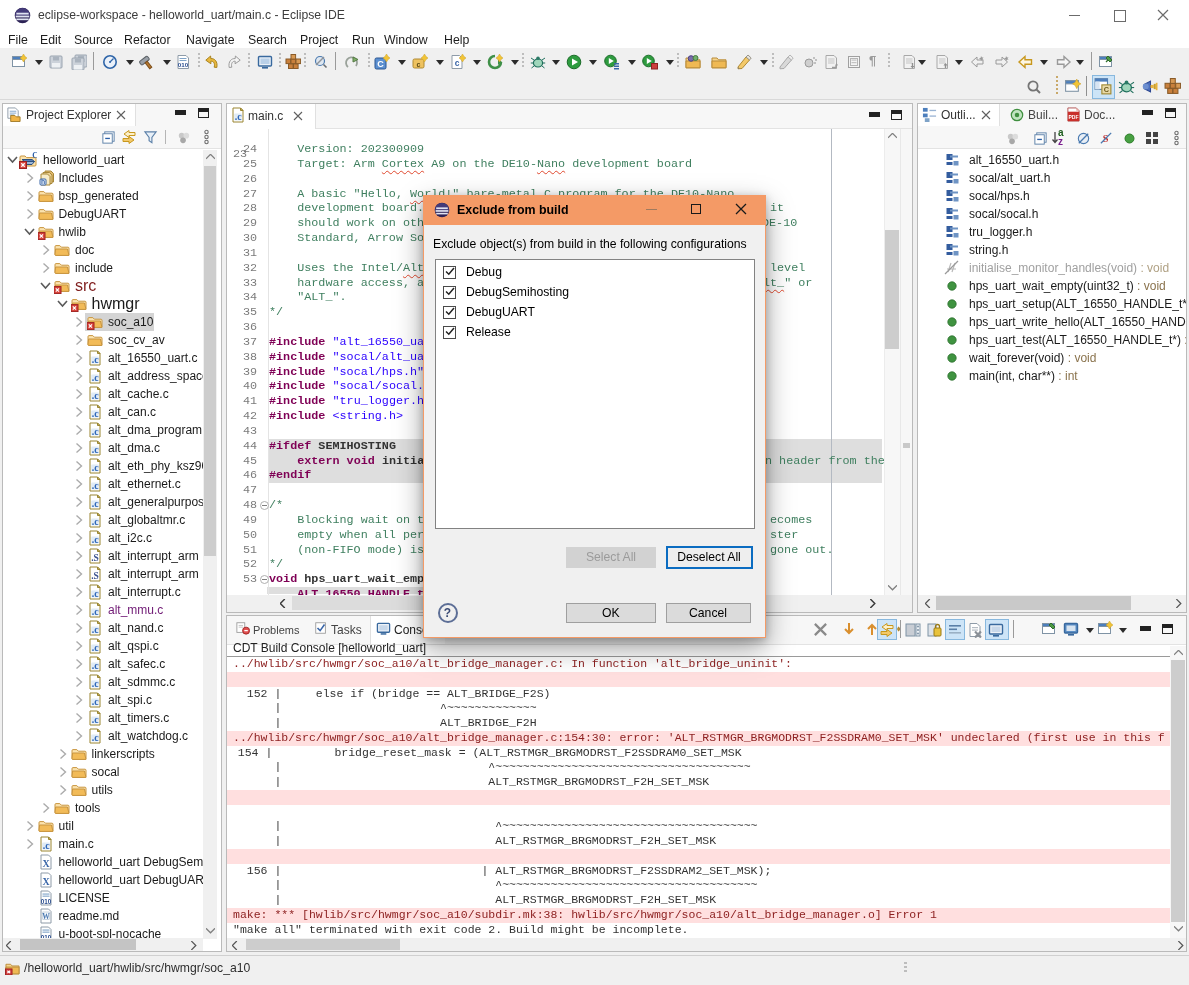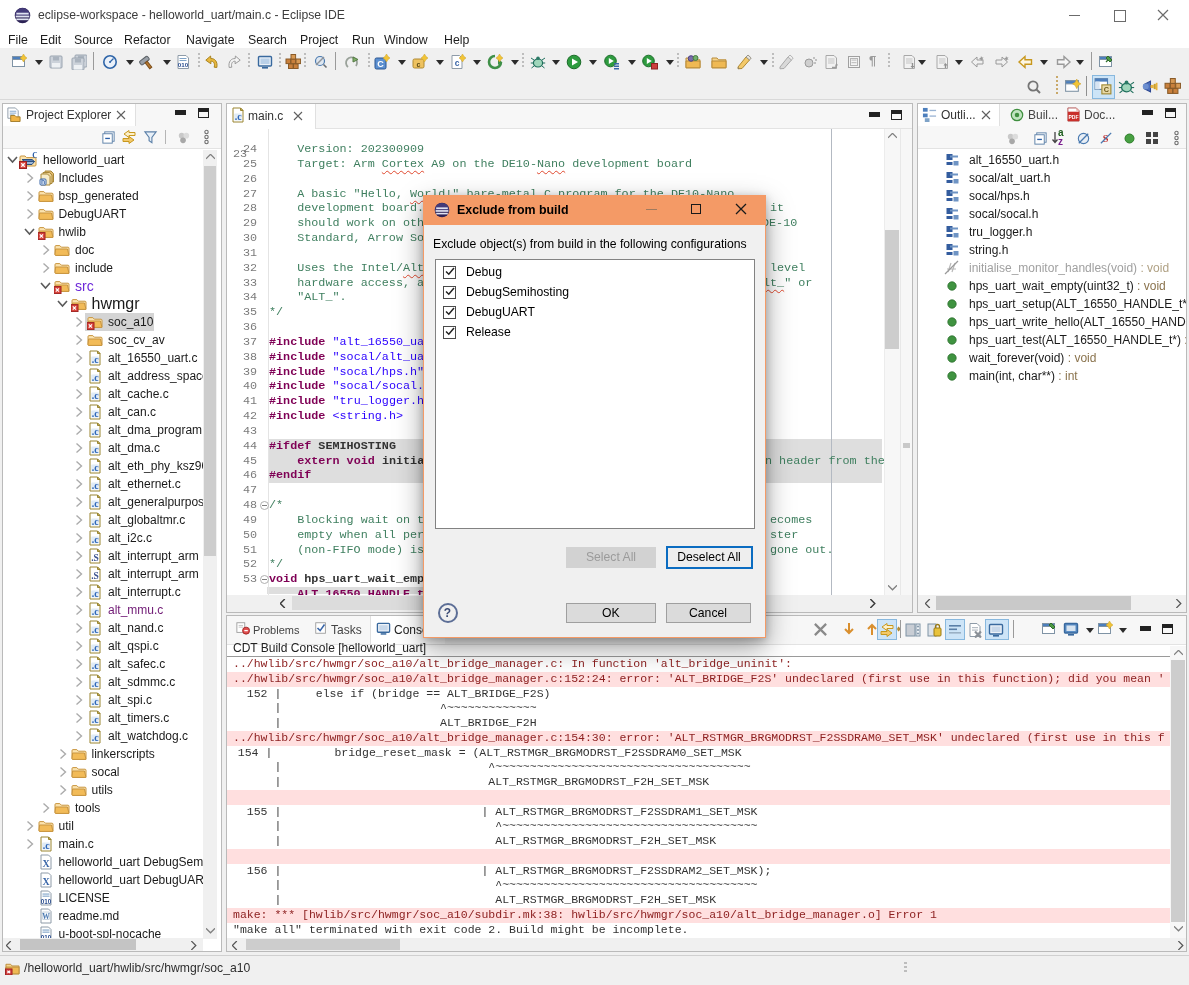--- a/index.html
+++ b/index.html
@@ -492,21 +492,21 @@
         <path d="M1 3 L5.5 8 L10 3" fill="none" stroke="#5a5a5a" stroke-width="1.6"></path>
       </svg>
       <div class="a" style="left:54px;top:277.5px;">
         <svg width="16" height="16" viewBox="0 0 16 16">
           <path d="M1 4.6 C1 4 1.4 3.6 2 3.6 H5.8 L7.4 5.2 H14 C14.6 5.2 15 5.6 15 6.2 V12.4 C15 13 14.6 13.4 14 13.4 H2 C1.4 13.4 1 13 1 12.4 Z" fill="#fbe3ae" stroke="#c89540"></path>
           <path d="M1.6 7 H13.4 L15 13.4 H2 C1.4 13.4 1 13 1 12.4Z" fill="#f2bb58" stroke="#c89540"></path>
           <rect x="0" y="8.6" width="7" height="7" fill="#d8453c" stroke="#9e2020"></rect>
           <path d="M1.8 10.4 l3.2 3.2 m0-3.2 l-3.2 3.2" stroke="#fff" stroke-width="1.2"></path>
         </svg>
       </div>
-      <div class="a nw" style="left:75px;top:276.5px;height:18px;line-height:18px;font-size:14px;color:#6d28d9;">src</div>
+      <div class="a nw" style="left:75px;top:276.5px;height:18px;line-height:18px;font-size:16px;color:#7f1d1d;">src</div>
       <svg class="a" style="left:56.5px;top:298px" width="11" height="11" viewBox="0 0 11 11">
         <path d="M1 3 L5.5 8 L10 3" fill="none" stroke="#5a5a5a" stroke-width="1.6"></path>
       </svg>
       <div class="a" style="left:70.5px;top:295.5px;">
         <svg width="16" height="16" viewBox="0 0 16 16">
           <path d="M1 4.6 C1 4 1.4 3.6 2 3.6 H5.8 L7.4 5.2 H14 C14.6 5.2 15 5.6 15 6.2 V12.4 C15 13 14.6 13.4 14 13.4 H2 C1.4 13.4 1 13 1 12.4 Z" fill="#fbe3ae" stroke="#c89540"></path>
           <path d="M1.6 7 H13.4 L15 13.4 H2 C1.4 13.4 1 13 1 12.4Z" fill="#f2bb58" stroke="#c89540"></path>
           <rect x="0" y="8.6" width="7" height="7" fill="#d8453c" stroke="#9e2020"></rect>
           <path d="M1.8 10.4 l3.2 3.2 m0-3.2 l-3.2 3.2" stroke="#fff" stroke-width="1.2"></path>
         </svg>
@@ -1300,31 +1300,29 @@
     </svg>
 <div class="a" style="left:1140px;top:626px;width:11px;height:5px;border:1.3px solid #222;box-sizing:border-box;background:#222;"></div>
 <div class="a" style="left:1162px;top:624px;width:11px;height:10px;border:1.3px solid #222;box-sizing:border-box;"></div>
 <div class="a" style="left:1162px;top:624px;width:11px;height:4px;background:#222;"></div>
 <div class="a" style="left:233px;top:641px;height:15px;line-height:15px;font-size:12px;color:#222;">CDT Build Console [helloworld_uart]</div>
 <div class="a" style="left:227px;top:656px;width:959px;height:1px;background:#9a9a9a;"></div>
 <div class="a" style="left:227px;top:657px;width:943px;height:281px;overflow:hidden;">
       <div class="a mono" style="left:-227px;top:-657px;width:1480px;height:985px;font-size:11.5px;">
         <div class="a nw" style="left:233px;top:657px;height:14.75px;line-height:14.75px;color:#8e2222;">../hwlib/src/hwmgr/soc_a10/alt_bridge_manager.c: In function 'alt_bridge_uninit':</div>
         <div class="a" style="left:227px;top:671.75px;width:943px;height:14.75px;background:#ffdfdf;"></div>
-        <div class="a nw" style="left:233px;top:671.75px;height:14.75px;line-height:14.75px;color:#8e2222;">../hwlib/src/hwmgr/soc_a10/alt_bridge_manager.c:152:24: error: 'ALT_BRIDGE_F2S' undeclared (first use in this function); did you mean '</div>
         <div class="a nw" style="left:233px;top:686.5px;height:14.75px;line-height:14.75px;color:#333;">  152 |     else if (bridge == ALT_BRIDGE_F2S)</div>
         <div class="a nw" style="left:233px;top:701.25px;height:14.75px;line-height:14.75px;color:#333;">      |                       ^~~~~~~~~~~~~~</div>
         <div class="a nw" style="left:233px;top:716px;height:14.75px;line-height:14.75px;color:#333;">      |                       ALT_BRIDGE_F2H</div>
         <div class="a" style="left:227px;top:730.75px;width:943px;height:14.75px;background:#ffdfdf;"></div>
         <div class="a nw" style="left:233px;top:730.75px;height:14.75px;line-height:14.75px;color:#8e2222;">../hwlib/src/hwmgr/soc_a10/alt_bridge_manager.c:154:30: error: 'ALT_RSTMGR_BRGMODRST_F2SSDRAM0_SET_MSK' undeclared (first use in this f</div>
         <div class="a nw" style="left:224px;top:745.5px;height:14.75px;line-height:14.75px;color:#333;">  154 |         bridge_reset_mask = (ALT_RSTMGR_BRGMODRST_F2SSDRAM0_SET_MSK</div>
         <div class="a nw" style="left:233px;top:760.25px;height:14.75px;line-height:14.75px;color:#333;">      |                              ^~~~~~~~~~~~~~~~~~~~~~~~~~~~~~~~~~~~~~</div>
         <div class="a nw" style="left:233px;top:775px;height:14.75px;line-height:14.75px;color:#333;">      |                              ALT_RSTMGR_BRGMODRST_F2H_SET_MSK</div>
         <div class="a" style="left:227px;top:789.75px;width:943px;height:14.75px;background:#ffdfdf;"></div>
-        <div class="a nw" style="left:233px;top:804.5px;height:14.75px;line-height:14.75px;color:#333;">  155 |                             | ALT_RSTMGR_BRGMODRST_F2SSDRAM1_SET_MSK</div>
         <div class="a nw" style="left:233px;top:819.25px;height:14.75px;line-height:14.75px;color:#333;">      |                               ^~~~~~~~~~~~~~~~~~~~~~~~~~~~~~~~~~~~~~</div>
         <div class="a nw" style="left:233px;top:834px;height:14.75px;line-height:14.75px;color:#333;">      |                               ALT_RSTMGR_BRGMODRST_F2H_SET_MSK</div>
         <div class="a" style="left:227px;top:848.75px;width:943px;height:14.75px;background:#ffdfdf;"></div>
         <div class="a nw" style="left:233px;top:863.5px;height:14.75px;line-height:14.75px;color:#333;text-align:right;">  156 |                             | ALT_RSTMGR_BRGMODRST_F2SSDRAM2_SET_MSK);</div>
         <div class="a nw" style="left:233px;top:878.25px;height:14.75px;line-height:14.75px;color:#333;">      |                               ^~~~~~~~~~~~~~~~~~~~~~~~~~~~~~~~~~~~~~</div>
         <div class="a nw" style="left:233px;top:893px;height:14.75px;line-height:14.75px;color:#333;">      |                               ALT_RSTMGR_BRGMODRST_F2H_SET_MSK</div>
         <div class="a" style="left:227px;top:907.75px;width:943px;height:14.75px;background:#ffdfdf;"></div>
         <div class="a nw" style="left:233px;top:907.75px;height:14.75px;line-height:14.75px;color:#8e2222;">make: *** [hwlib/src/hwmgr/soc_a10/subdir.mk:38: hwlib/src/hwmgr/soc_a10/alt_bridge_manager.o] Error 1</div>
         <div class="a nw" style="left:233px;top:922.5px;height:14.75px;line-height:14.75px;color:#333;">"make all" terminated with exit code 2. Build might be incomplete.</div>
       </div>

